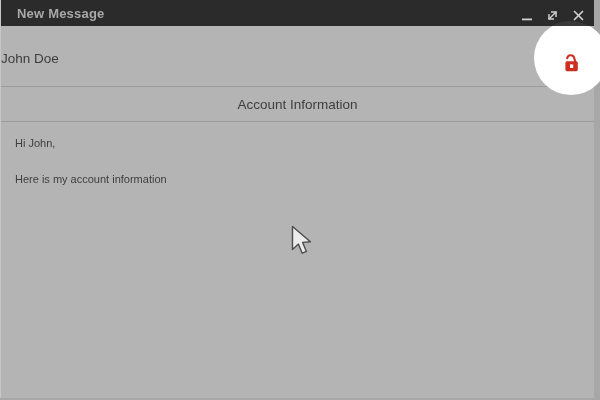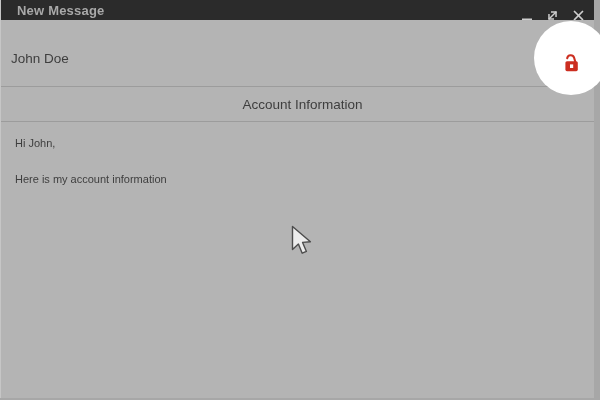--- a/index.html
+++ b/index.html
@@ -7,21 +7,21 @@
   .stage{
     position:relative;width:600px;height:400px;overflow:hidden;
     background:#a7a7a7;
   }
   .window{
     position:absolute;left:0;top:0;width:594px;height:398px;
     background:#b4b4b4;border-left:1px solid #c6c6c6;
     box-sizing:border-box;
   }
   .titlebar{
-    position:absolute;left:0;top:0;width:100%;height:20px;
+    position:absolute;left:0;top:0;width:100%;height:26px;
     background:#2b2b2b;z-index:10;overflow:hidden;
     display:flex;align-items:center;
   }
   .titlebar-glow{
     position:absolute;left:531px;top:21px;width:76px;height:76px;
     border-radius:50%;background:rgba(255,255,255,0.07);
   }
   .title{
     margin-left:16px;font-size:13px;font-weight:bold;color:#a9a9a9;
     letter-spacing:0.2px;
@@ -33,21 +33,21 @@
   .ctl{width:15px;height:15px;display:flex;align-items:center;justify-content:center;cursor:pointer;}
   .spotlight{
     position:absolute;left:533px;top:21px;width:74px;height:74px;
     border-radius:50%;background:#ffffff;z-index:5;
   }
   .lock{
     position:absolute;left:559px;top:50px;width:23px;height:25px;z-index:6;cursor:pointer;
   }
   .row{
     position:absolute;left:0;width:100%;box-sizing:border-box;
-    display:flex;align-items:center;padding-left:10px;
+    display:flex;align-items:center;padding-left:0;
     border-bottom:1px solid #9c9c9c;color:#3e3e3e;font-size:13.5px;
   }
   .row-to{top:31px;height:56px;}
   .row-subject{top:87px;height:35px;justify-content:center;}
   .body-area{
     position:absolute;left:0;top:122px;width:100%;height:276px;
     box-sizing:border-box;padding:14px 16px 0 14px;color:#3e3e3e;font-size:11px;
   }
   .body-area p{margin:0 0 21px 0;line-height:15px;}
   .cursor{position:absolute;left:291px;top:225px;z-index:30;}

